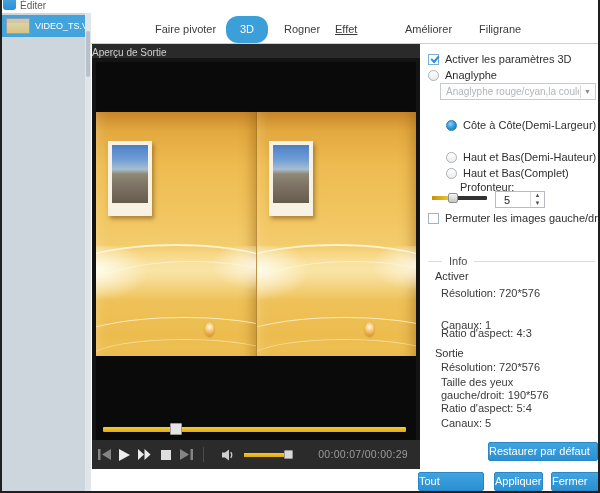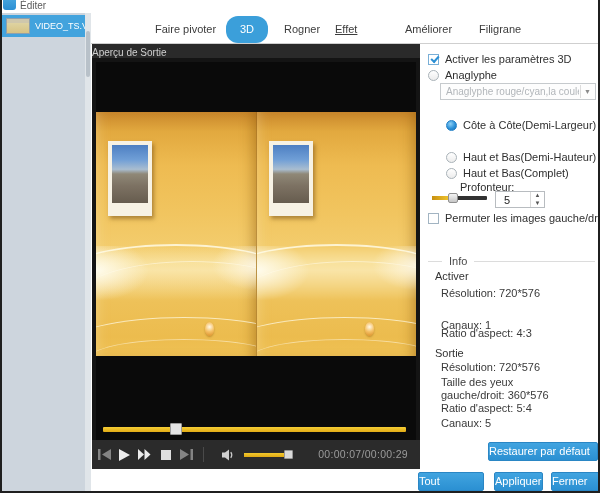--- a/index.html
+++ b/index.html
@@ -264,21 +264,21 @@
     <div class="info-line"></div>
     <div class="info-legend">Info</div>
 
     <div class="info-title" style="top:226px;">Activer</div>
     <div class="info-row" style="top:243px;">Résolution: 720*576</div>
     <div class="info-row" style="top:259px;margin-top:24px;">Ratio d'aspect: 4:3</div>
     <div class="info-row" style="top:275px;">Canaux: 1</div>
 
     <div class="info-title" style="top:303px;">Sortie</div>
     <div class="info-row" style="top:317px;">Résolution: 720*576</div>
-    <div class="info-row wrap" style="top:332px;">Taille des yeux gauche/droit: 360*576</div>
+    <div class="info-row wrap" style="top:332px;">Taille des yeux gauche/droit: 190*576</div>
     <div class="info-row" style="top:358px;">Ratio d'aspect: 5:4</div>
     <div class="info-row" style="top:373px;">Canaux: 5</div>
 
     <div class="btn restore-default">Restaurer par défaut</div>
   </div>
 
   <div class="btn footer-btn btn-restore-all">Tout Restaurer</div>
   <div class="btn footer-btn btn-apply">Appliquer</div>
   <div class="btn footer-btn btn-close">Fermer</div>
 

